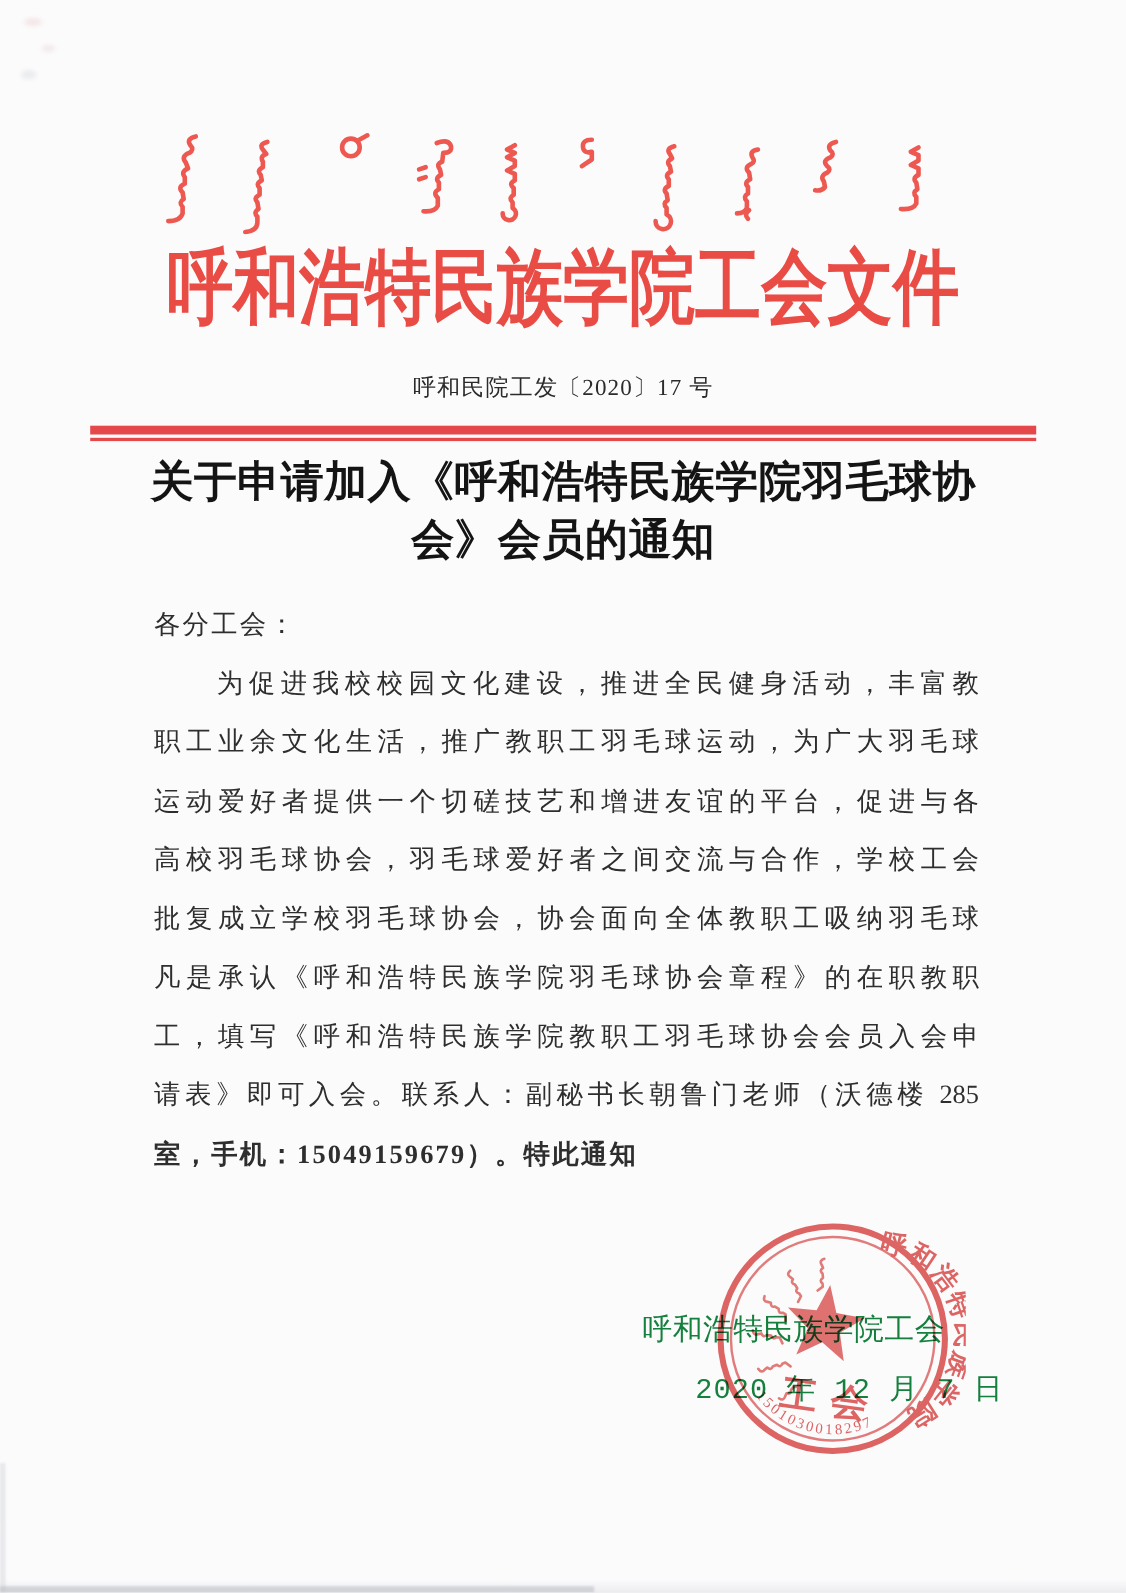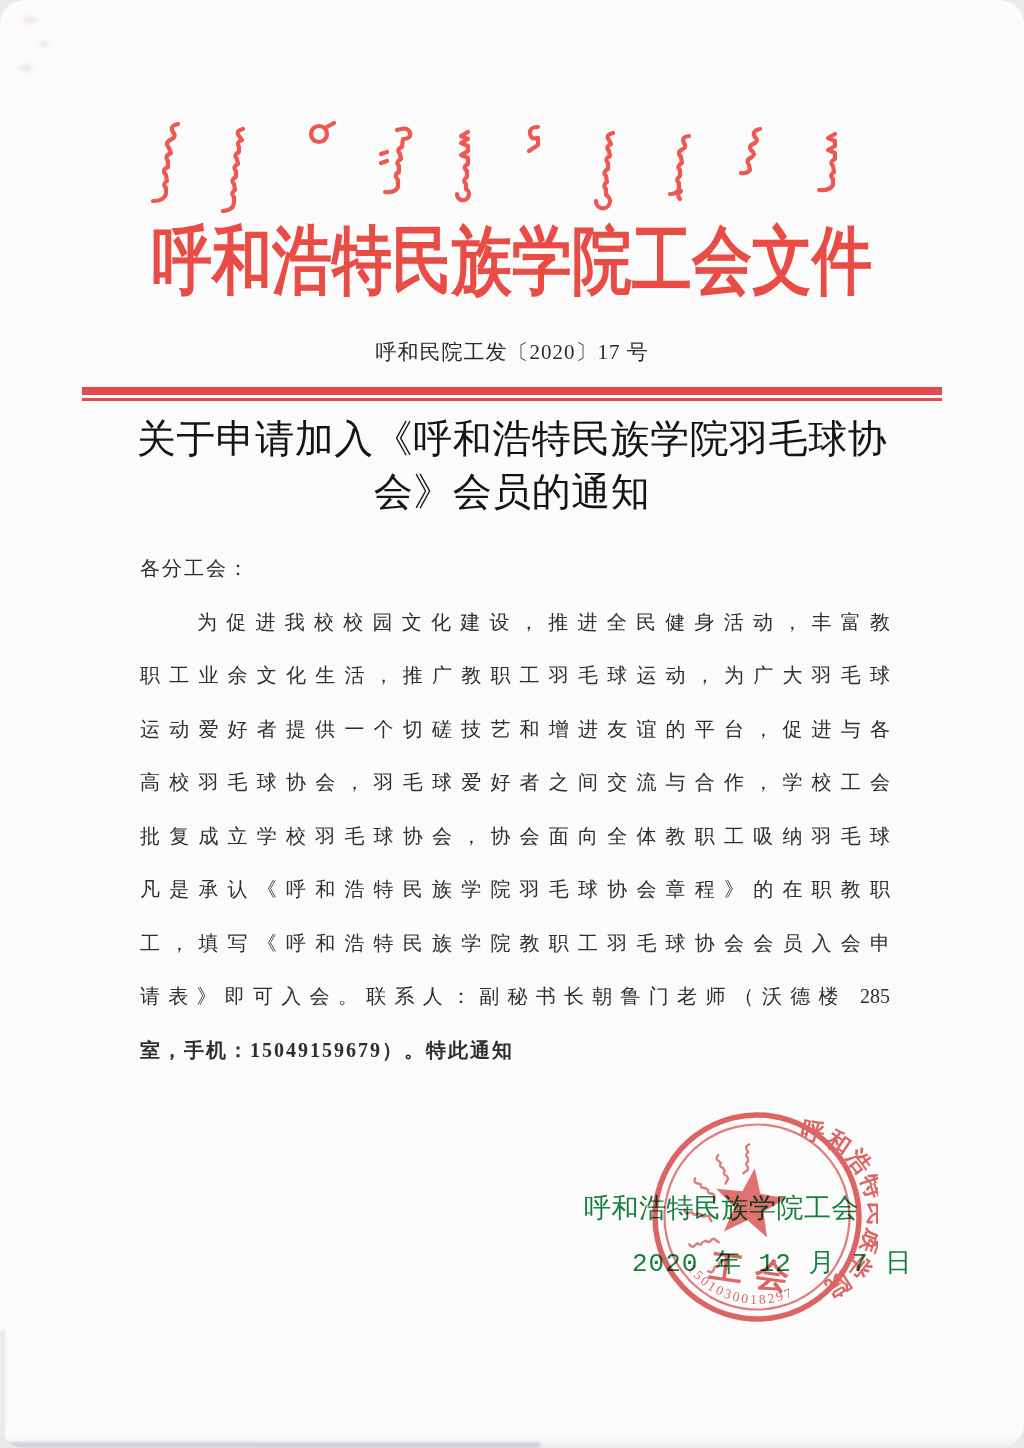--- a/index.html
+++ b/index.html
@@ -4,21 +4,20 @@
 <style>
   html,body{margin:0;padding:0;background:#e9e9ec;}
   .page{
     position:relative;
     width:1024px;height:1448px;
     margin:0 auto;
     background:#fbfbfc;
     overflow:hidden;
     font-family:"Liberation Serif","DejaVu Serif",serif;
     color:var(--text-black,#262626);
-    border-radius:24px;
   }
   
   .smudge-tl{position:absolute;left:14px;top:10px;width:46px;height:70px;opacity:.16;
     background:
       radial-gradient(ellipse 14px 6px at 16px 10px, #d98080 60%, transparent 61%),
       radial-gradient(ellipse 10px 5px at 30px 34px, #c9898c 60%, transparent 61%),
       radial-gradient(ellipse 12px 7px at 12px 58px, #9aa0a8 60%, transparent 61%);
     filter:blur(2px);}
   .smudge-bottom{position:absolute;left:0;bottom:0;width:540px;height:6px;background:#b6b8bf;opacity:.5;filter:blur(1px);}
   .smudge-bottom2{position:absolute;left:0;bottom:0;width:100%;height:12px;background:linear-gradient(to top,#d8d9de,transparent);opacity:.45;}
@@ -39,25 +38,25 @@
   .doc-number{
     position:absolute;left:0;top:338px;width:100%;
     text-align:center;font-size:21px;letter-spacing:1px;color:#2b2b2b;
   }
   .rule{position:absolute;left:82px;right:82px;background:var(--rule-red,#e5484b);}
   .rule-thick{top:387px;height:8px;}
   .rule-thin{top:398px;height:3px;}
 
   .doc-title{
     position:absolute;left:0;top:412px;width:100%;
-    text-align:center;font-weight:normal;color:#141414;
+    text-align:center;font-weight:bold;color:#141414;
     font-size:39px;line-height:53px;letter-spacing:0.5px;
   }
 
-  .body-block{position:absolute;left:140px;top:542px;width:750px;font-size:20px;color:#2e2e2e;}
+  .body-block{position:absolute;left:140px;top:542px;width:750px;font-size:24px;color:#2e2e2e;}
   .salutation{line-height:53.5px;height:53.5px;letter-spacing:2px;}
   .para .bline{
     line-height:53.5px;height:53.5px;
     text-align:justify;text-align-last:justify;
     text-justify:inter-character;
     overflow:hidden;white-space:nowrap;
   }
   .para .bline:first-child{text-indent:57px;}
   .para .bline:last-child{text-align-last:left;letter-spacing:2px;font-weight:bold;}
 

